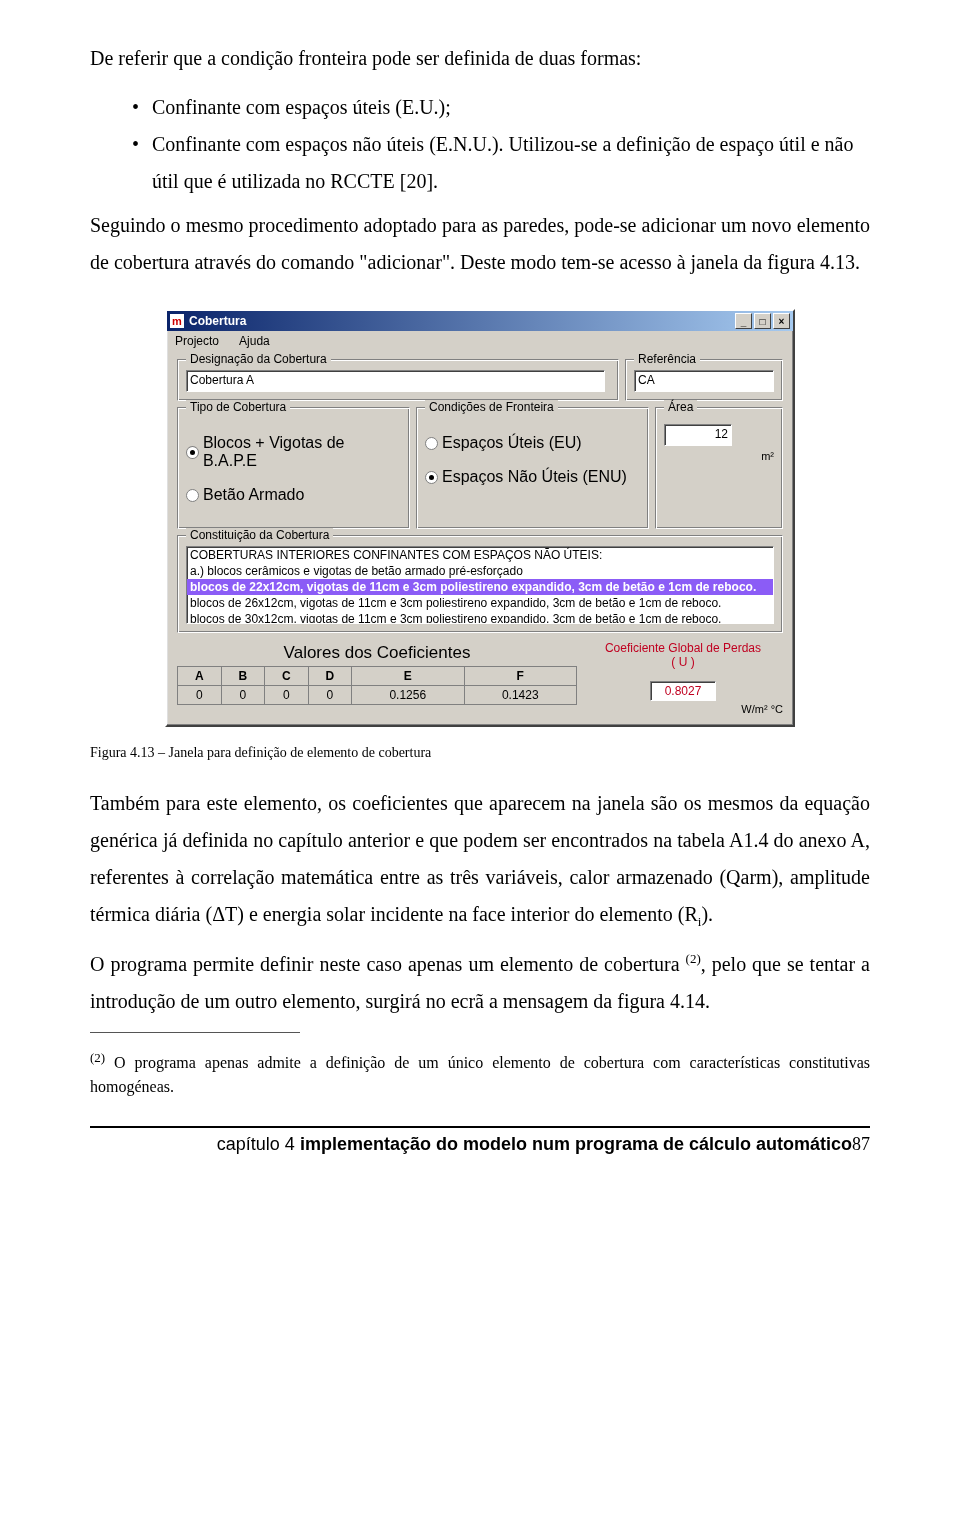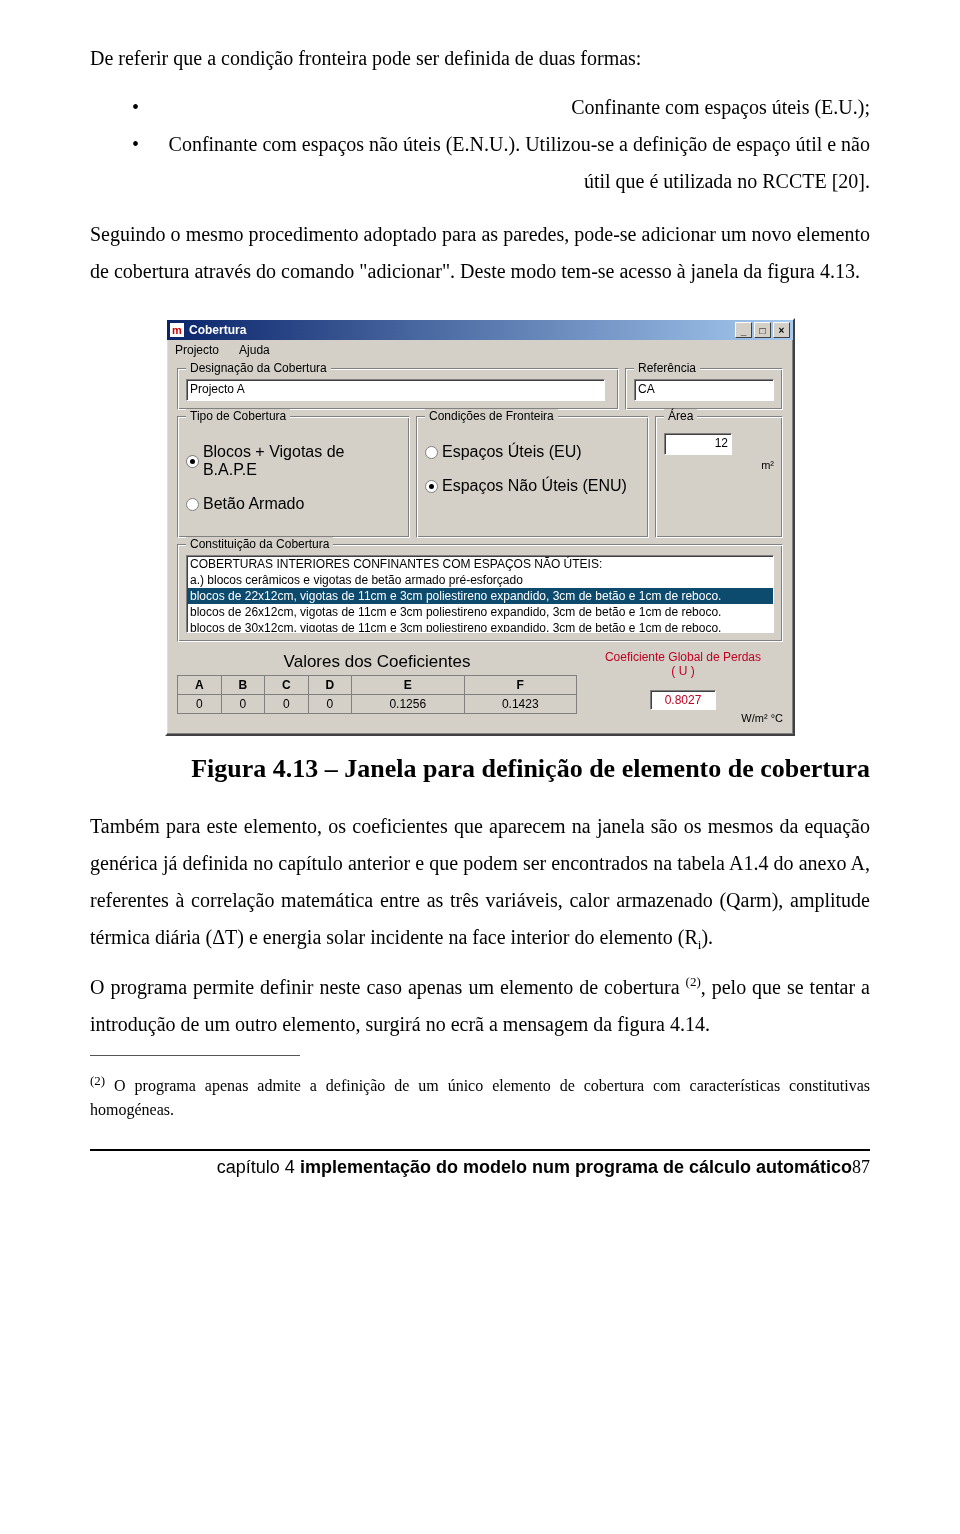--- a/index.html
+++ b/index.html
@@ -14,24 +14,23 @@
     padding:40px 90px 25px 90px;
     box-sizing:border-box;
   }
   .para{
     font-size:20px;
     line-height:1.85;
     text-align:justify;
     margin:0 0 12px 0;
   }
   ul.bullets{
-    margin:4px 0 16px 42px;
+    margin:4px 0 7px 42px;
     padding:0;
     list-style:none;
-    text-align:right;
   }
   ul.bullets li{
     font-size:20px;
     line-height:1.85;
     position:relative;
     padding-left:20px;
   }
   ul.bullets li::before{
     content:"•";
     position:absolute;
@@ -106,39 +105,39 @@
     border:1px solid #808080;display:flex;align-items:center;justify-content:center;
   }
   .radio .dot.filled::after{content:"";width:5px;height:5px;background:#000;border-radius:50%;}
   .listbox{
     background:#fff;border:1px solid #808080;
     border-right-color:#fff;border-bottom-color:#fff;
     box-shadow:inset 1px 1px 0 #404040;
     font-size:12px;height:76px;overflow:hidden;
   }
   .listbox .li{padding:1px 3px;white-space:nowrap;overflow:hidden;text-overflow:clip;}
-  .listbox .li.sel{background:#0c4a6e;color:#fff;}
+  .listbox .li.sel{background:#8b5cf6;color:#fff;font-weight:bold;}
   .coef-table{
     width:100%;border-collapse:collapse;font-size:12px;text-align:center;
   }
   .coef-table th,.coef-table td{
     border:1px solid #808080;background:#d4d0c8;padding:2px 4px;
   }
   .coef-right{
     color:#c00020;text-align:center;
   }
   .coef-right .val{
     display:inline-block;background:#fff;border:1px solid #808080;
     border-right-color:#fff;border-bottom-color:#fff;
     box-shadow:inset 1px 1px 0 #404040;padding:2px 14px;margin-top:12px;
   }
   .small-unit{font-size:11px;color:#000;}
 
   .caption{
-    text-align:right;font-size:26px;margin:18px 0 24px 0;font-weight:bold;
+    text-align:left;font-size:14px;margin:18px 0 24px 0;
   }
   .hr{
     height:1px;background:#555;border:none;margin:4px 0 10px 0;
   }
   .footnote{
     font-size:16px;line-height:1.45;text-align:justify;
   }
   .footer-hr{
     height:2px;background:#000;border:none;margin:28px 0 6px 0;
   }
@@ -178,21 +177,21 @@
       </div>
       <div class="menubar">
         <span>Projecto</span>
         <span>Ajuda</span>
       </div>
 
       <div class="form">
         <div class="row">
           <div class="fieldset" style="flex:1;">
             <span class="legend">Designação da Cobertura</span>
-            <div class="input" style="width:97%;">Projecto A</div>
+            <div class="input" style="width:97%;">Cobertura A</div>
           </div>
           <div class="fieldset" style="width:140px;">
             <span class="legend">Referência</span>
             <div class="input" style="width:94%;">CA</div>
           </div>
         </div>
 
         <div class="row">
           <div class="fieldset" style="flex:1;">
             <span class="legend">Tipo de Cobertura</span>

